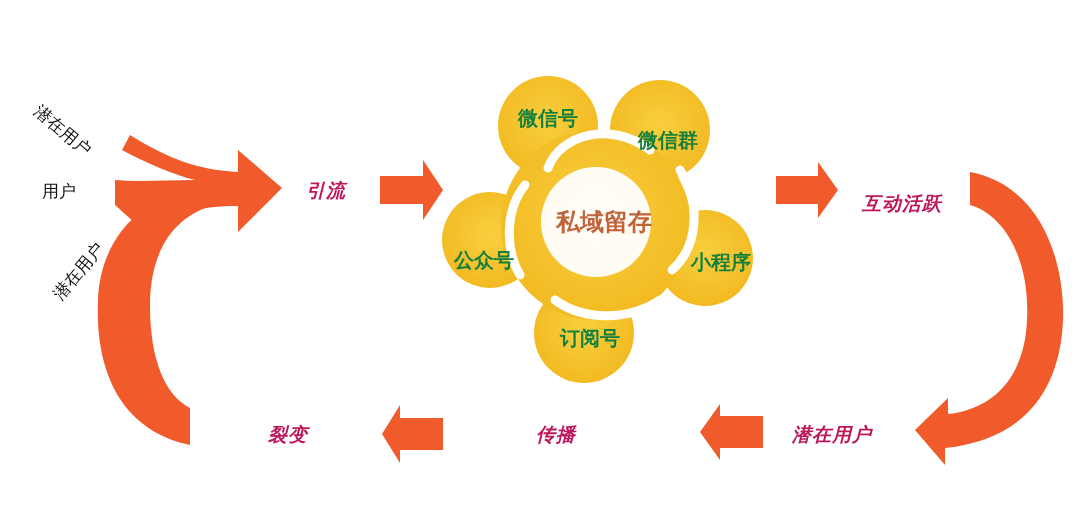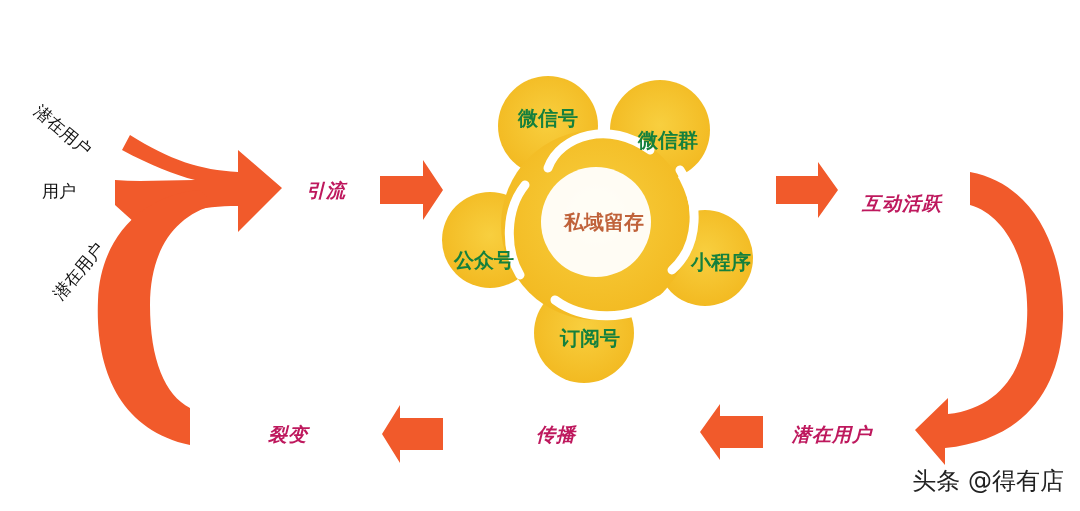--- a/index.html
+++ b/index.html
@@ -4,21 +4,21 @@
 <style>
   html, body { margin: 0; padding: 0; background: #ffffff; }
   body { width: 1080px; height: 511px; position: relative; overflow: hidden;
          font-family: "DejaVu Sans", "Liberation Sans", sans-serif; }
   .canvas { position: absolute; left: 0; top: 0; width: 1080px; height: 511px; }
   .lbl { position: absolute; font-weight: bold; color: #be185d; font-size: 19px;
          letter-spacing: 1px; white-space: nowrap; font-style: italic; }
   .src { position: absolute; color: #111; font-size: 17px; white-space: nowrap; }
   .petal-lbl { position: absolute; color: #15803d; font-size: 20px; font-weight: bold;
                white-space: nowrap; transform: translate(-50%, -50%); }
-  .center-lbl { position: absolute; color: #c0623a; font-size: 20px; font-weight: bold;
+  .center-lbl { position: absolute; color: #c0623a; font-size: 24px; font-weight: bold;
                 white-space: nowrap; transform: translate(-50%, -50%); }
   .watermark { position: absolute; right: 16px; bottom: 14px; font-size: 24px;
                color: #222; text-shadow: 1px 1px 0 #fff, -1px -1px 0 #fff; white-space: nowrap; }
 </style>
 </head>
 <body>
 
 <div class="canvas">
   <svg width="1080" height="511" viewBox="0 0 1080 511" style="position:absolute;left:0;top:0">
     <defs>
@@ -84,14 +84,13 @@
   <div class="lbl" style="left:536px;top:422px;">传播</div>
   <div class="lbl" style="left:268px;top:422px;">裂变</div>
 
   <div class="petal-lbl" style="left:548px;top:118px;">微信号</div>
   <div class="petal-lbl" style="left:668px;top:140px;">微信群</div>
   <div class="petal-lbl" style="left:721px;top:262px;">小程序</div>
   <div class="petal-lbl" style="left:590px;top:338px;">订阅号</div>
   <div class="petal-lbl" style="left:484px;top:246px;margin-top:14px;">公众号</div>
   <div class="center-lbl" style="left:604px;top:222px;">私域留存</div>
 
-  <div class="watermark">头条 @得有店</div>
 </div>
 
 </body></html>

